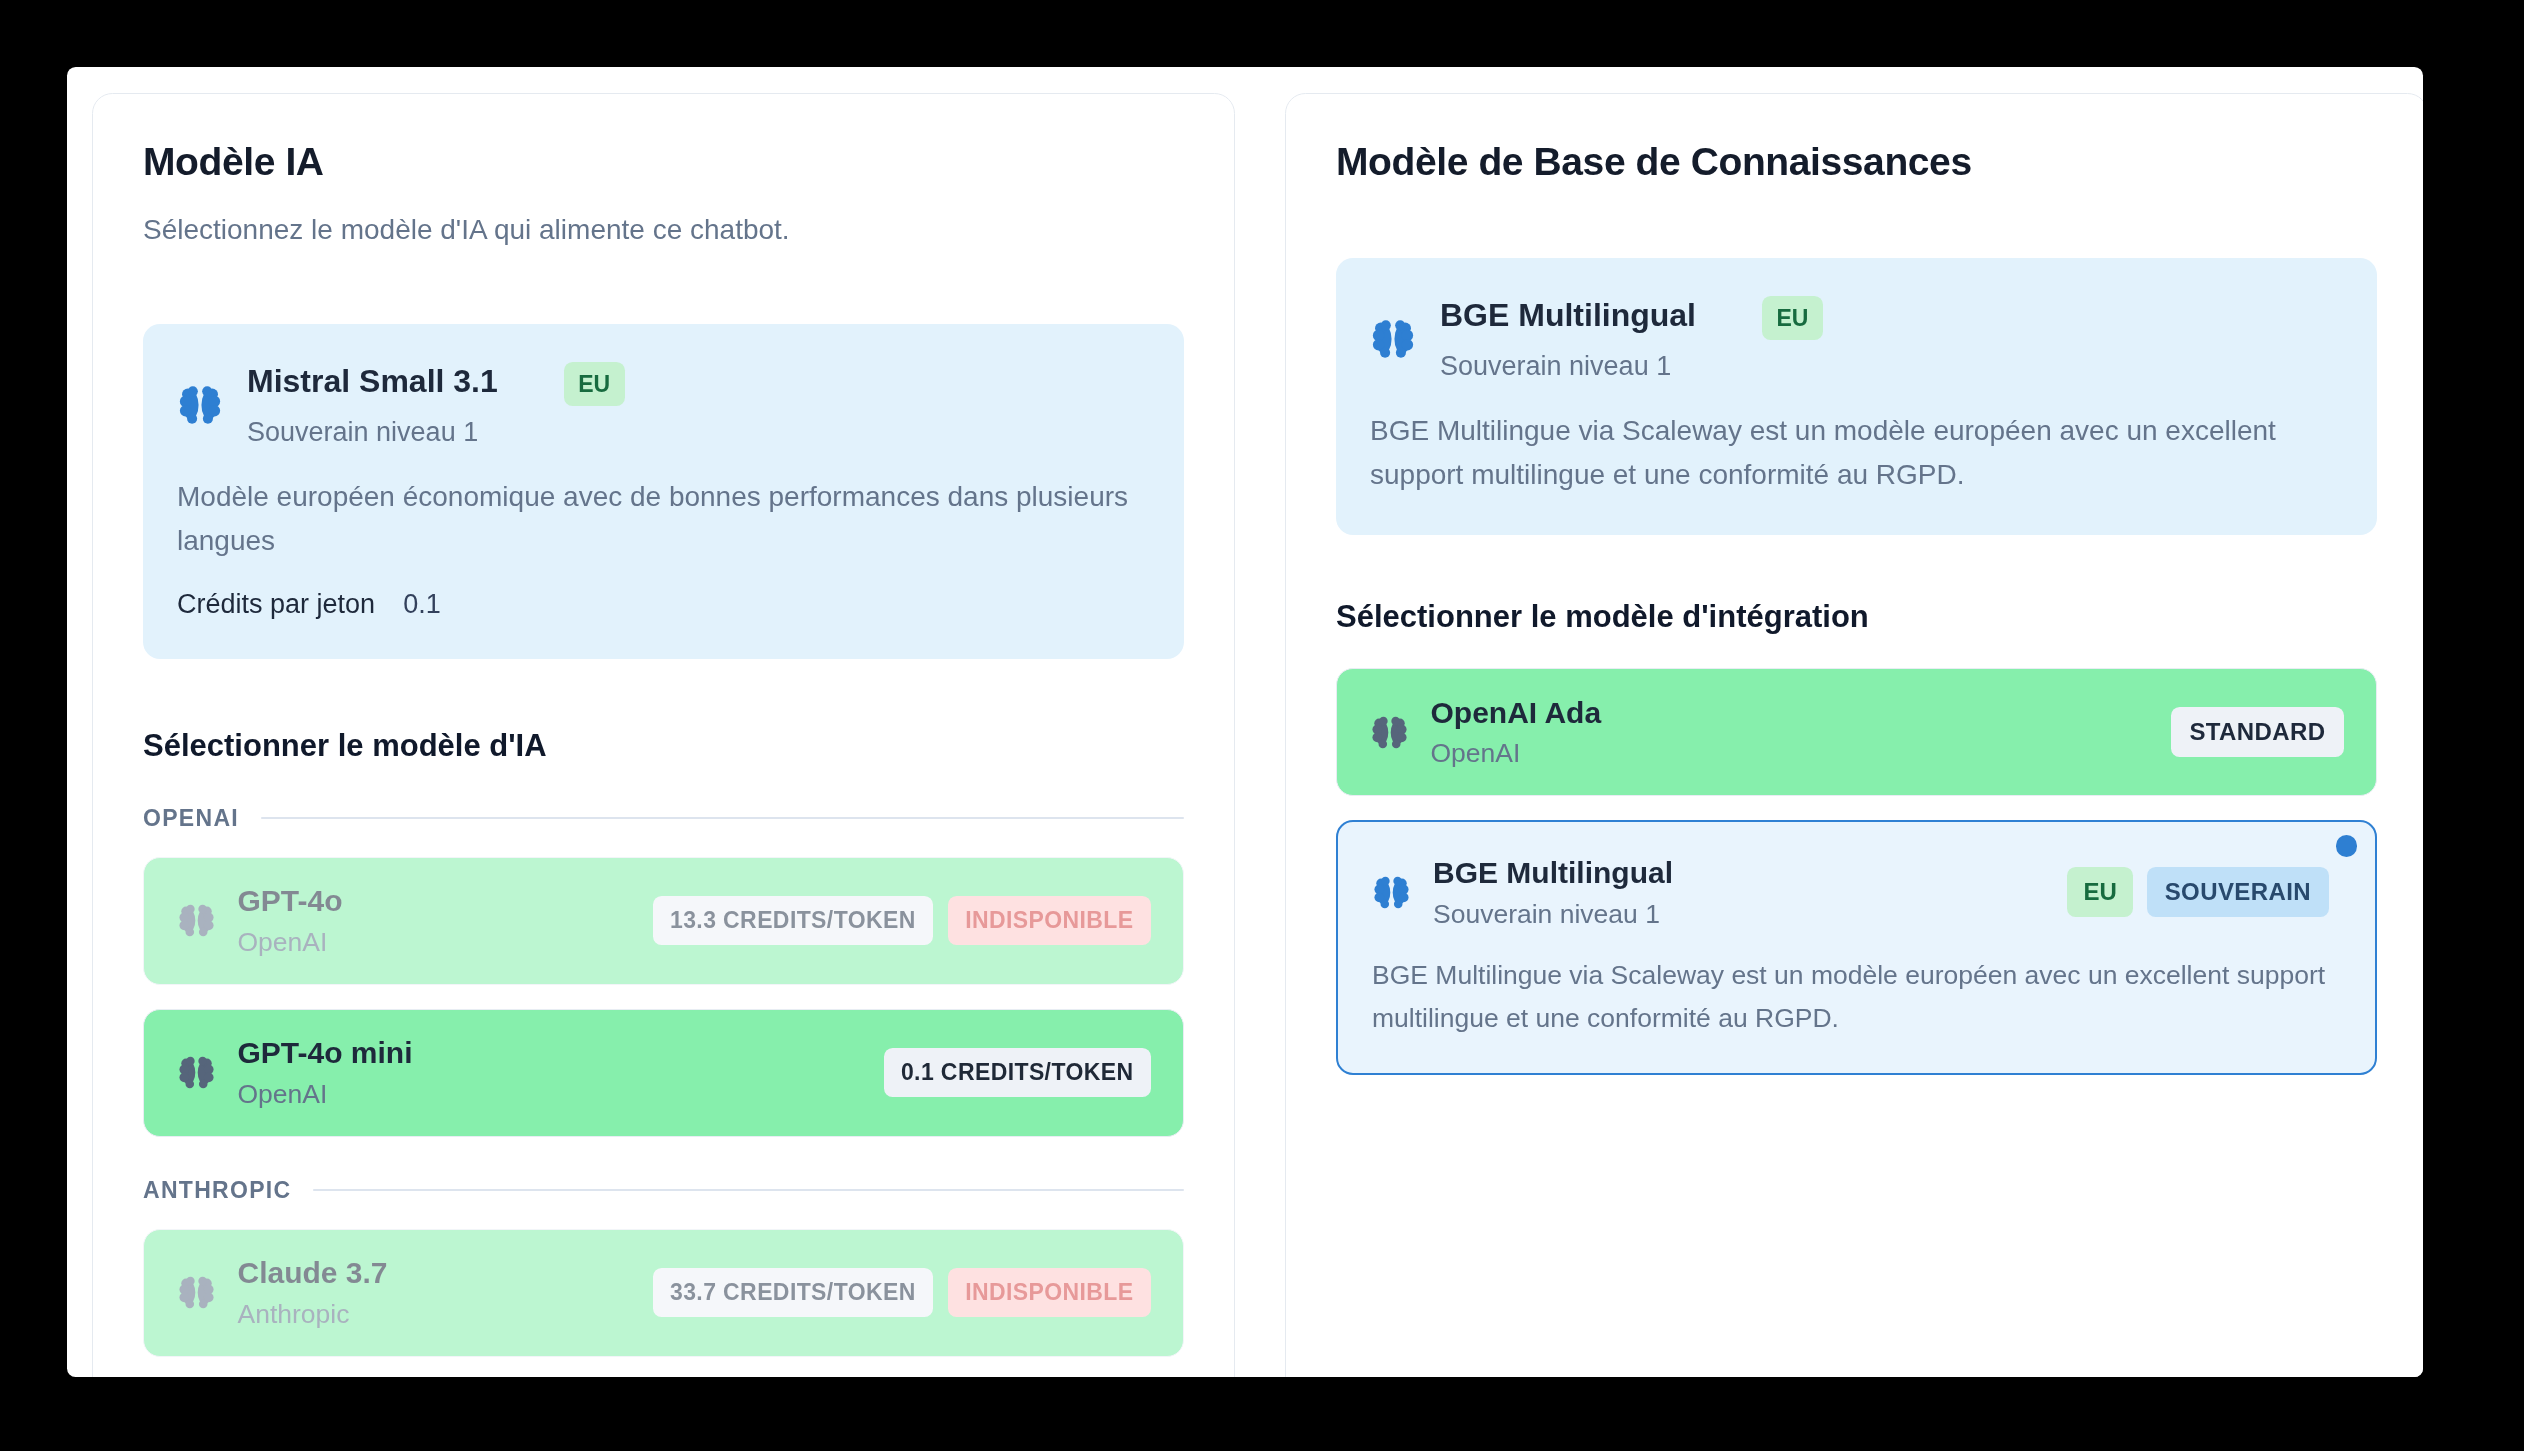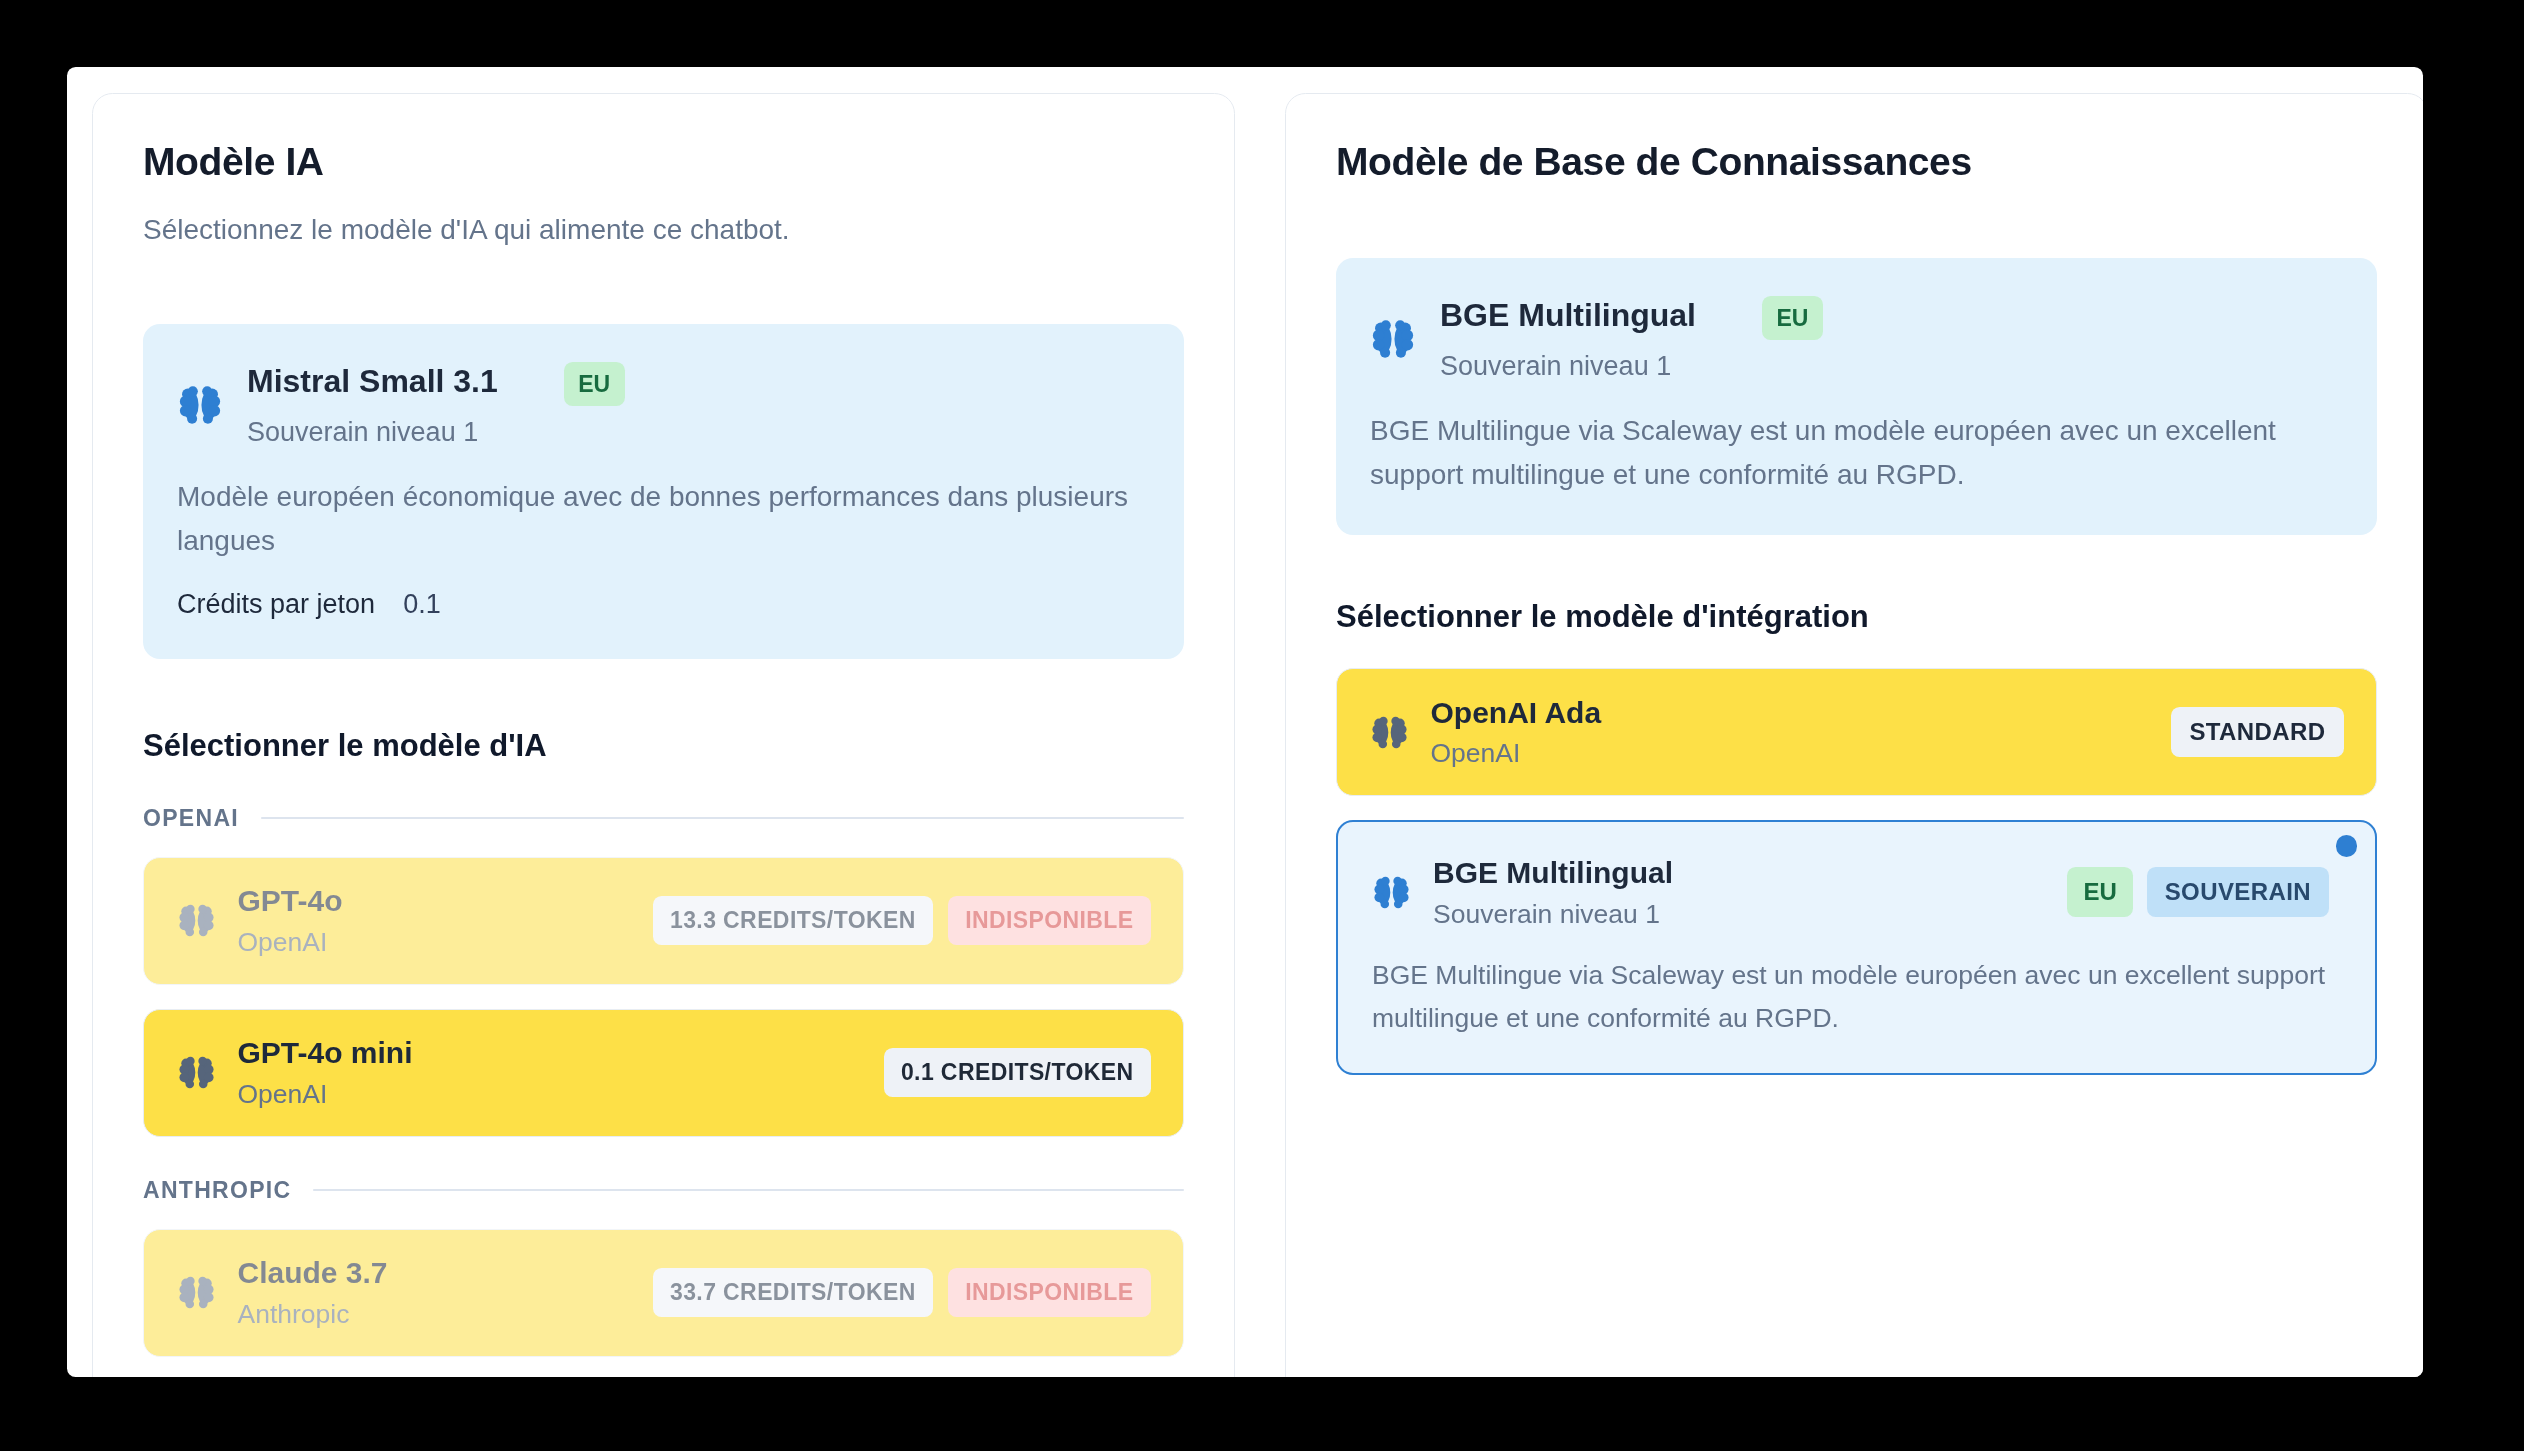--- a/index.html
+++ b/index.html
@@ -59,21 +59,21 @@
   }
   
   .section-head{display:flex;align-items:center;gap:22px;margin-top:39px;height:29px;}
   .section-label{
     font-size:23px;font-weight:700;color:#64748b;letter-spacing:1.3px;white-space:nowrap;
   }
   .section-line{flex:1;height:1.7px;background:#dde4ee;border-radius:0.9px;}
   
   .option{
     display:flex;align-items:center;box-sizing:border-box;
-    border:1.7px solid #e8edf3;border-radius:17px;background:#fde047;
+    border:1.7px solid #e8edf3;border-radius:17px;background:#86efac;
     padding:0 32.5px;height:128px;margin-top:24px;cursor:pointer;
   }
   .option.disabled{opacity:0.55;cursor:default;}
   .opt-text{margin-left:22px;}
   .opt-name{font-size:30px;line-height:36px;font-weight:700;color:#1e293b;}
   .opt-provider{font-size:26.5px;line-height:32.5px;color:#64748b;margin-top:6.8px;}
   .opt-badges{margin-left:auto;display:flex;align-items:center;gap:15.4px;}
   .badge-credits{
     background:#eef2f7;color:#2c3a4e;font-size:23px;letter-spacing:0.4px;
     padding:11px 17px;border-radius:8.6px;

